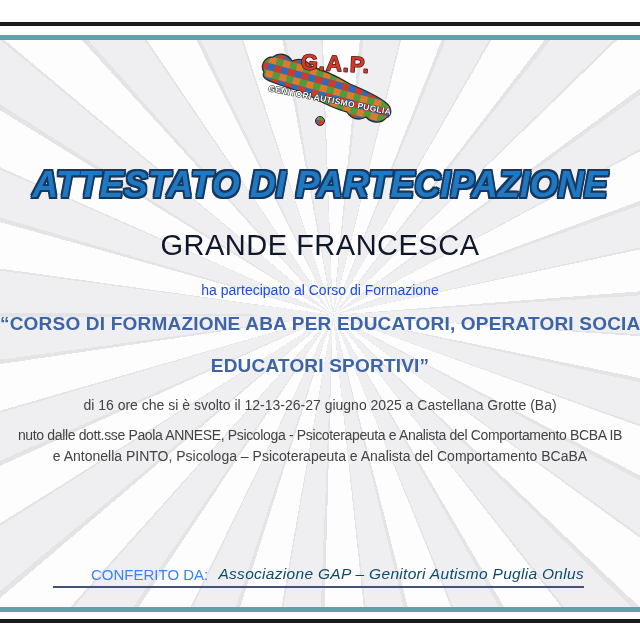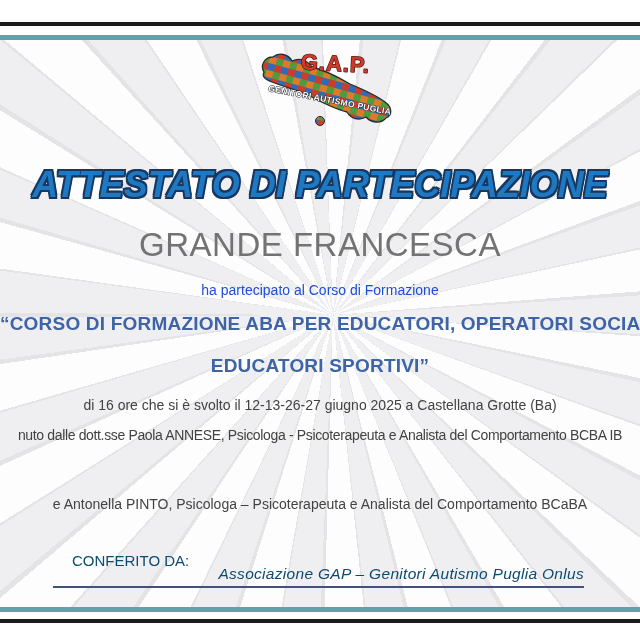--- a/index.html
+++ b/index.html
@@ -38,39 +38,39 @@
     color:#1e78c2;
     letter-spacing:0px;
     text-shadow:
       -1.6px -1.6px 0 #17375e, 1.6px -1.6px 0 #17375e,
       -1.6px  1.6px 0 #17375e, 1.6px  1.6px 0 #17375e,
       -1.6px  0    0 #17375e, 1.6px  0    0 #17375e,
        0   -1.6px  0 #17375e, 0    1.6px  0 #17375e;
     margin-top: 37px;
   }
   .recipient{
-    top:228px;font-size:33px;line-height:34px;color:#737373;letter-spacing:0.5px;
+    top:228px;font-size:29px;line-height:34px;color:#0f172a;letter-spacing:0.5px;
   }
   .intro{top:280px;font-size:14px;line-height:20px;color:#1d4ed8;}
   .course{
     font-weight:bold;color:#3d64a6;font-size:19px;line-height:26px;letter-spacing:0.2px;
   }
   .course1{top:311px;}
   .course2{top:353px;}
   .details{top:395px;font-size:14px;line-height:20px;color:#424242;}
   .trainers1{top:425px;font-size:14px;line-height:20px;color:#424242;letter-spacing:-0.35px;}
-  .trainers2{top:446px;font-size:14px;line-height:20px;color:#424242;margin-top:48px;}
+  .trainers2{top:446px;font-size:14px;line-height:20px;color:#424242;}
   
   .footer{
     position:absolute;left:53px;top:560px;width:531px;height:26px;
     border-bottom:2px solid #44517a;
     display:flex;align-items:flex-end;
   }
   .footer-label{
-    font-size:15px;color:#0c4a6e;margin-left:19px;padding-bottom:17px;white-space:nowrap;
+    font-size:15px;color:#3b82f6;margin-left:38px;padding-bottom:3px;white-space:nowrap;
   }
   .footer-value{
     flex:1;text-align:right;font-size:15.5px;font-style:italic;color:#0c4a6e;
     padding-bottom:3px;white-space:nowrap;letter-spacing:0.3px;
   }
 </style>
 </head>
 <body>
 
 <div class="rays"></div>

